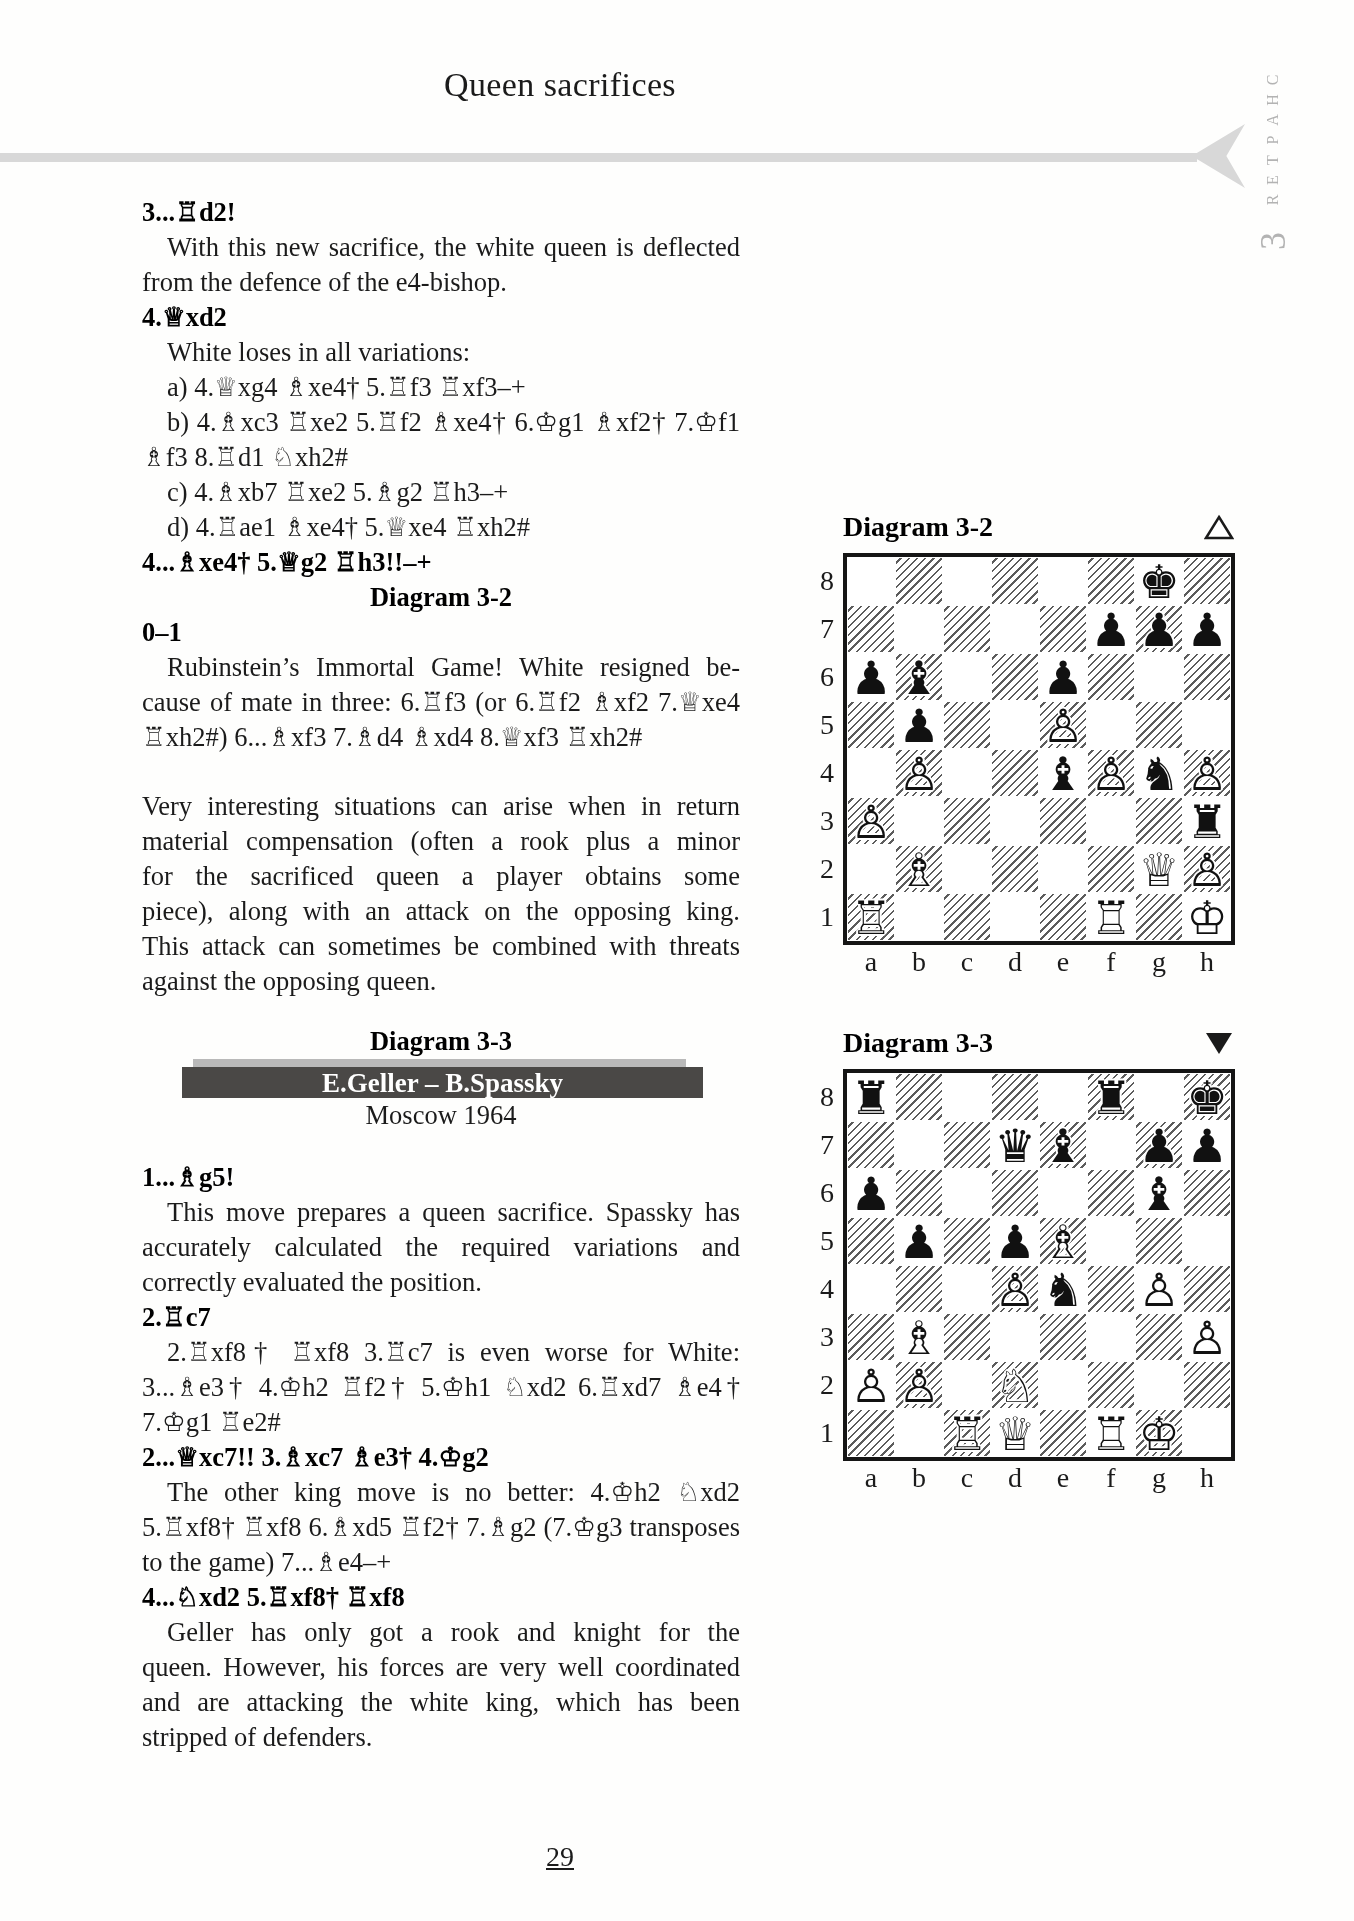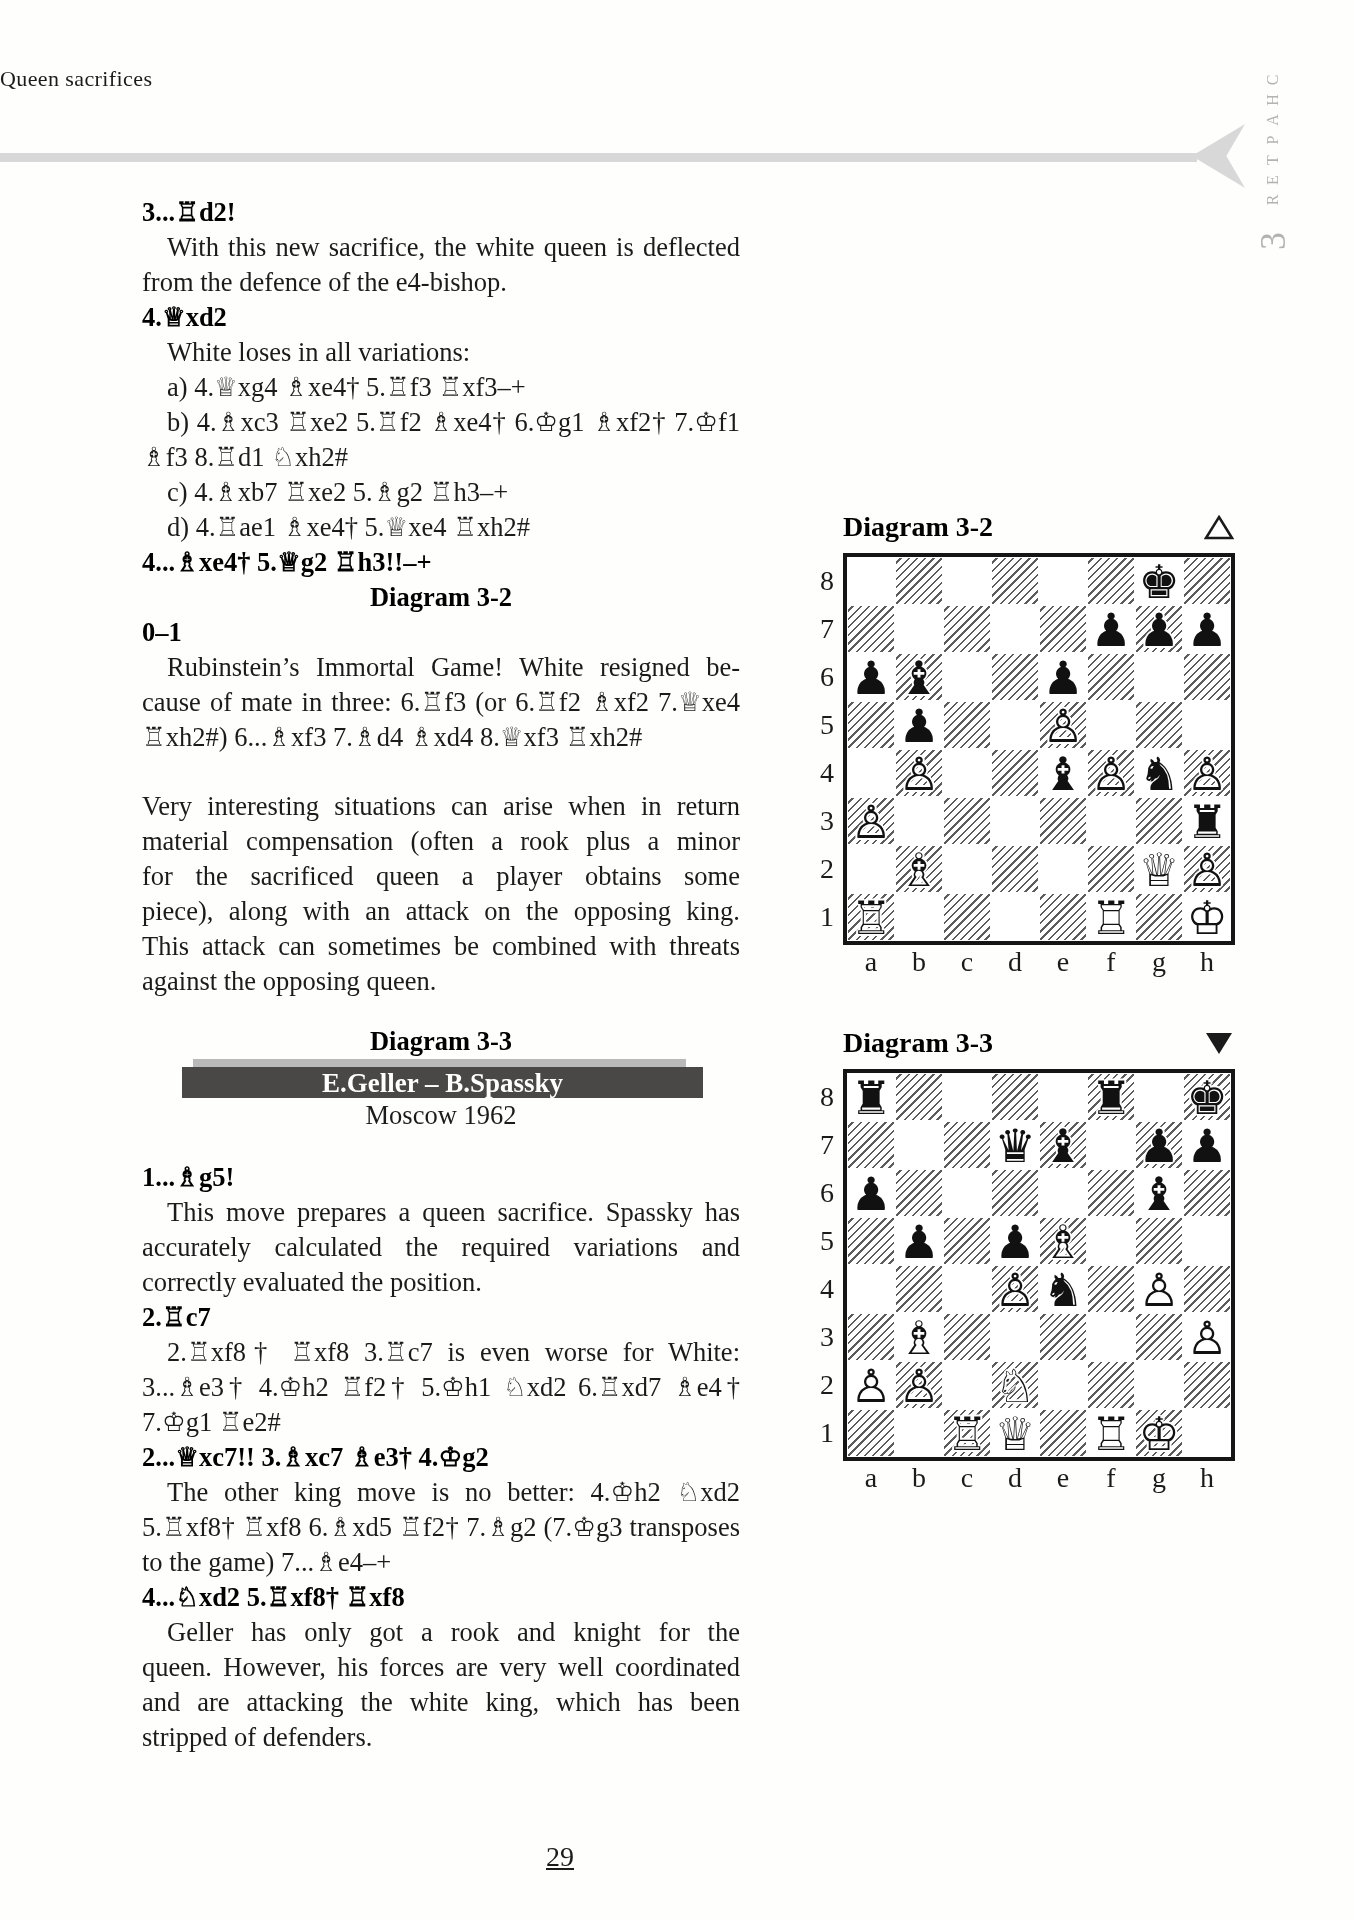--- a/index.html
+++ b/index.html
@@ -1,21 +1,21 @@
 <!DOCTYPE html>
 <html><head>
 <meta charset="utf-8">
 <style>
   html,body { margin:0; padding:0; background:#ffffff; }
   .page {
     position:relative; width:1354px; height:1921px; background:#fefefd;
     font-family:"Liberation Serif","DejaVu Serif",serif; color:#1b1b1b; overflow:hidden;
   }
-  .running-head { position:absolute; top:66px; left:0; width:1120px; text-align:left;
-    font-size:22px; letter-spacing:0.4px; }
+  .running-head { position:absolute; top:66px; left:0; width:1120px; text-align:center;
+    font-size:34px; letter-spacing:0.4px; }
   .top-rule { position:absolute; top:153px; left:0; width:1197px; height:9px; background:#d8d8d8; }
   .top-rule-arrow { position:absolute; left:1196px; top:124px; width:49px; height:64px; background:#d8d8d8;
     -webkit-clip-path:polygon(0 46%, 100% 0, 62% 50%, 100% 100%, 0 54%);
     clip-path:polygon(0 46%, 100% 0, 62% 50%, 100% 100%, 0 54%); }
   .chapter-tab { position:absolute; left:1258px; top:70px; width:30px; display:flex;
     flex-direction:column; align-items:center; color:#b3b3b3; }
   .chapter-tab .ltr { display:block; transform:rotate(-90deg); font-size:16px; height:20px;
     line-height:20px; width:26px; text-align:center; }
   .chapter-tab .num { display:block; transform:rotate(-90deg); font-size:36px; height:42px;
     line-height:42px; margin-top:10px; }
@@ -102,21 +102,21 @@
       <div class="line body j">for the sacrificed queen a player obtains some</div>
       <div class="line body j">piece), along with an attack on the opposing king.</div>
       <div class="line body j">This attack can sometimes be combined with threats</div>
       <div class="line body">against the opposing queen.</div>
       <div class="gap" style="height: 25px;"></div>
       <div class="line center">Diagram 3-3</div>
       <div class="gamebar">
         <div class="strip"></div>
         <div class="bar">E.Geller – B.Spassky</div>
       </div>
-      <div class="line subtitle">Moscow 1962</div>
+      <div class="line subtitle">Moscow 1964</div>
       <div class="gap" style="height: 27px;"></div>
       <div class="line move">1...♗g5!</div>
       <div class="line body j ind">This move prepares a queen sacrifice. Spassky has</div>
       <div class="line body j">accurately calculated the required variations and</div>
       <div class="line body">correctly evaluated the position.</div>
       <div class="line move">2.♖c7</div>
       <div class="line body j ind">2.♖xf8† ♖xf8 3.♖c7 is even worse for White:</div>
       <div class="line body j">3...♗e3† 4.♔h2 ♖f2† 5.♔h1 ♘xd2 6.♖xd7 ♗e4†</div>
       <div class="line body">7.♔g1 ♖e2#</div>
       <div class="line move">2...♕xc7!! 3.♗xc7 ♗e3† 4.♔g2</div>

